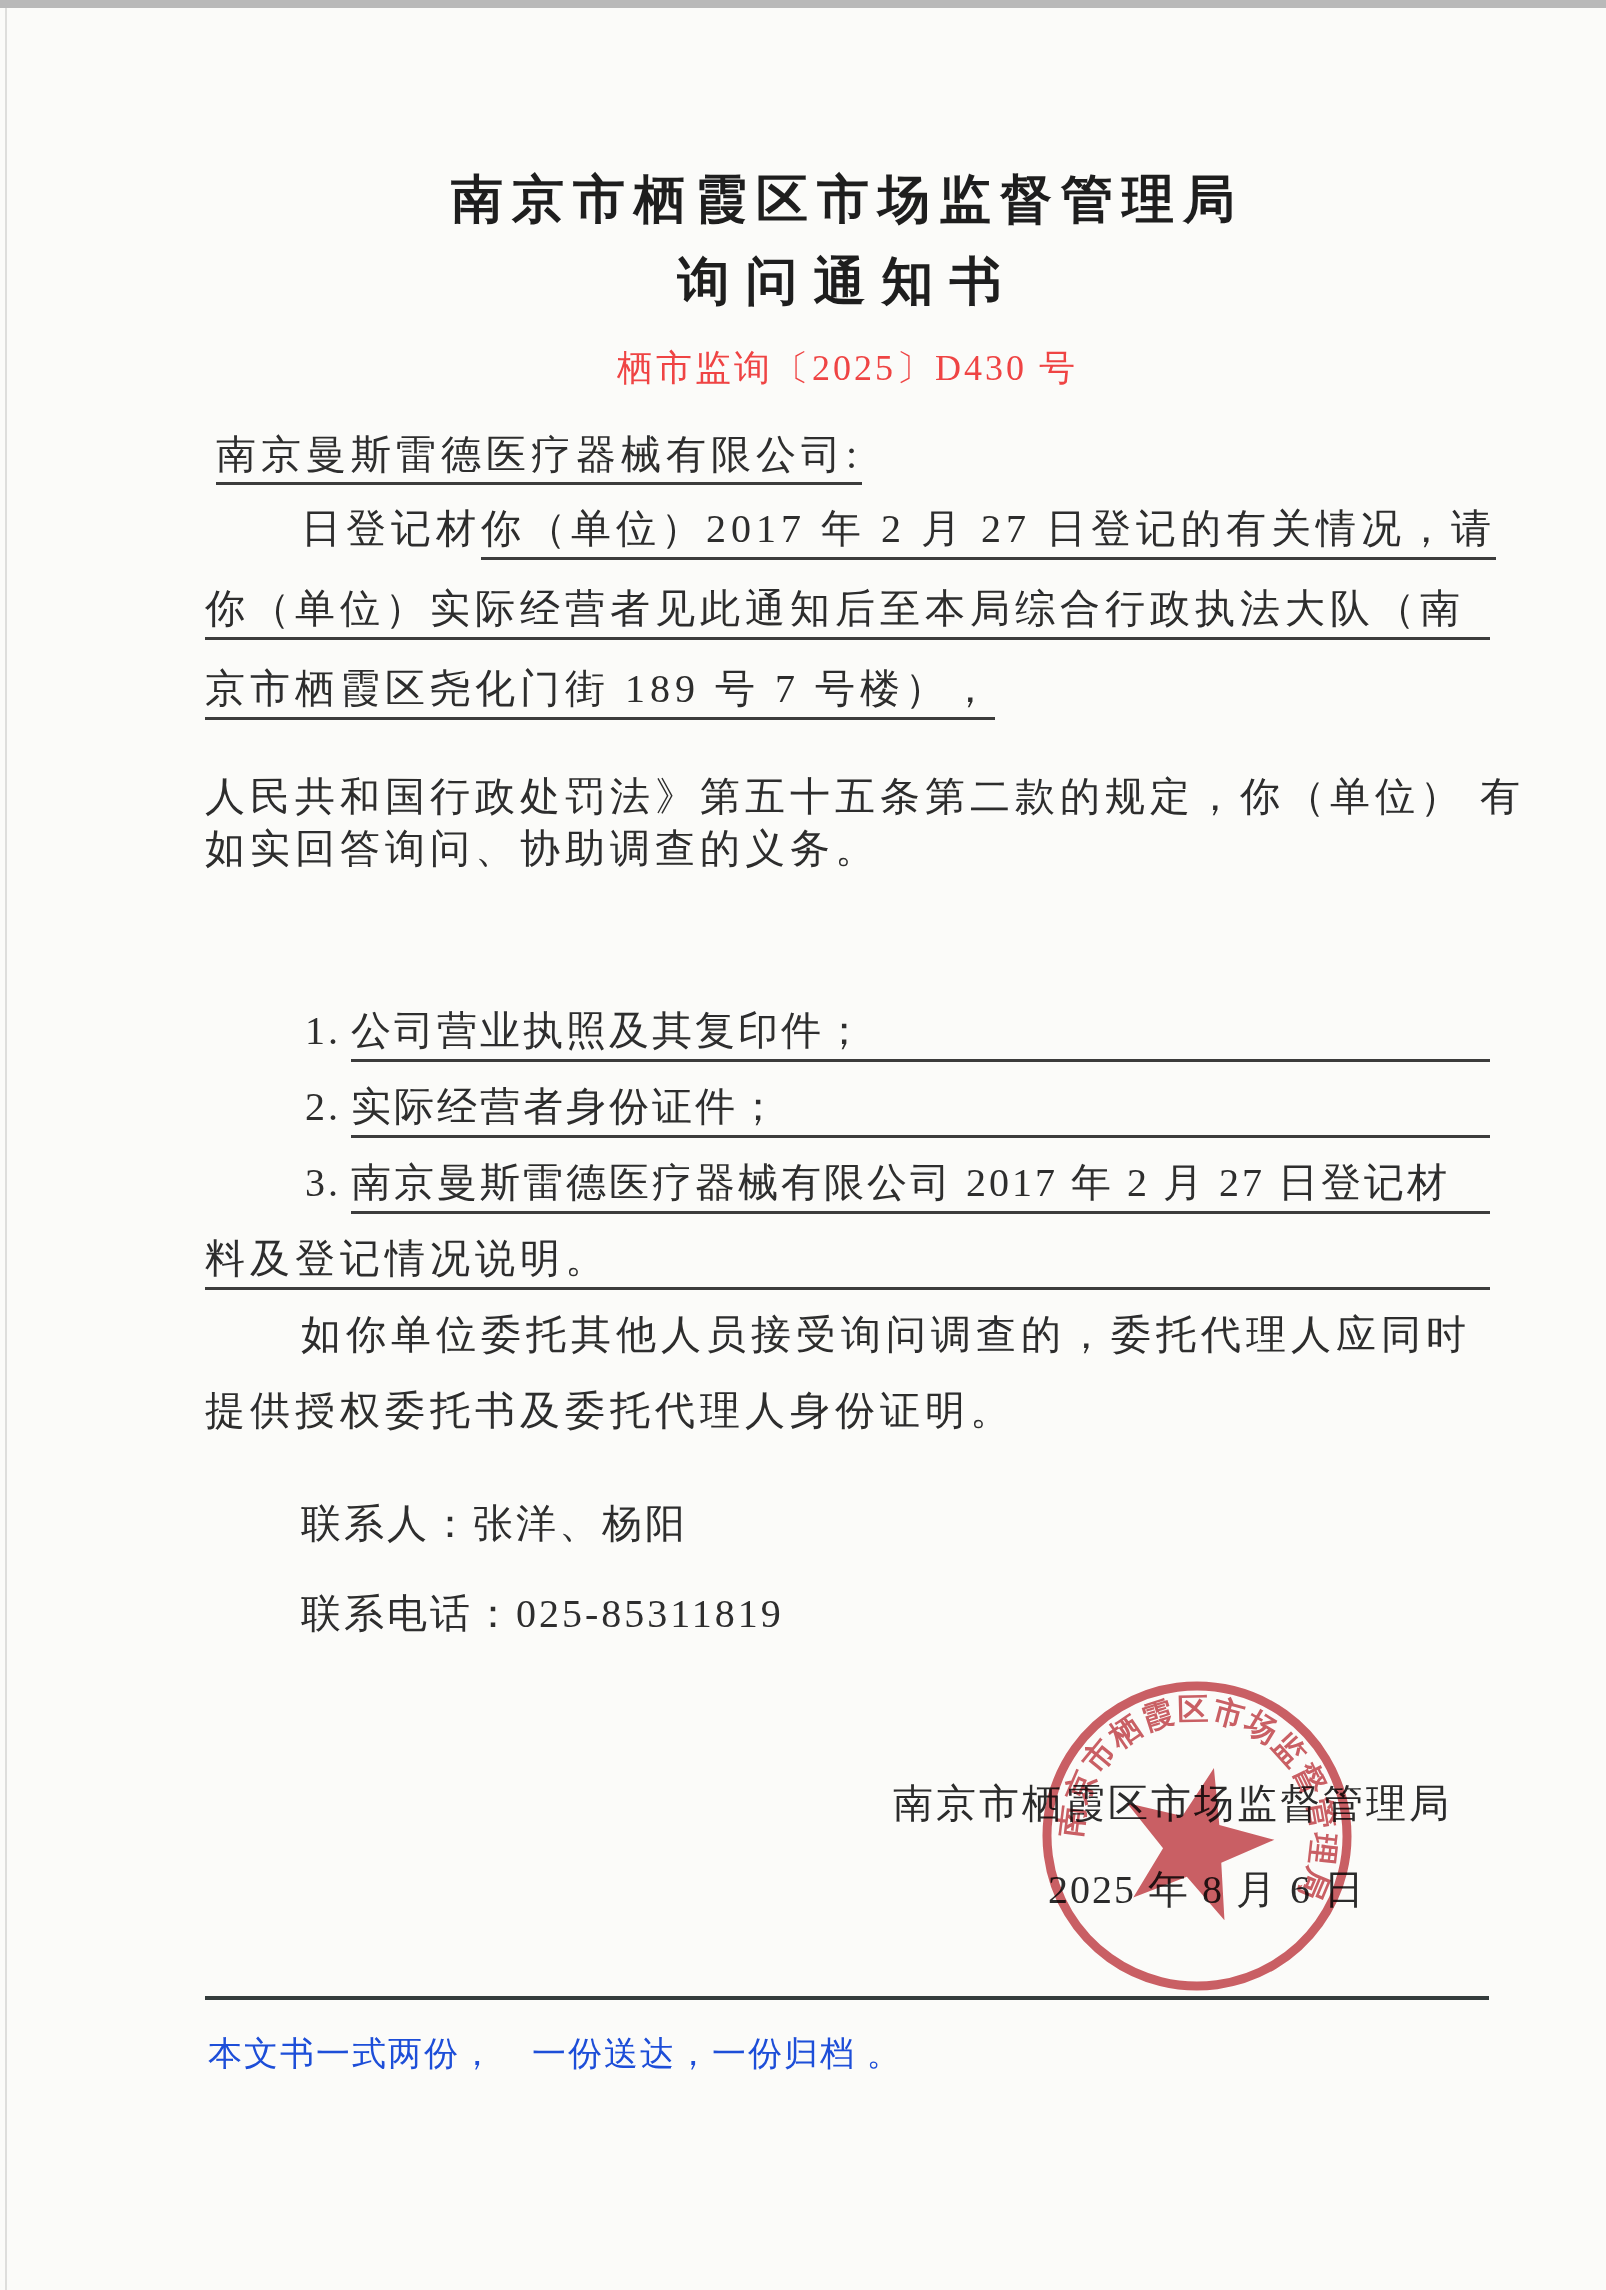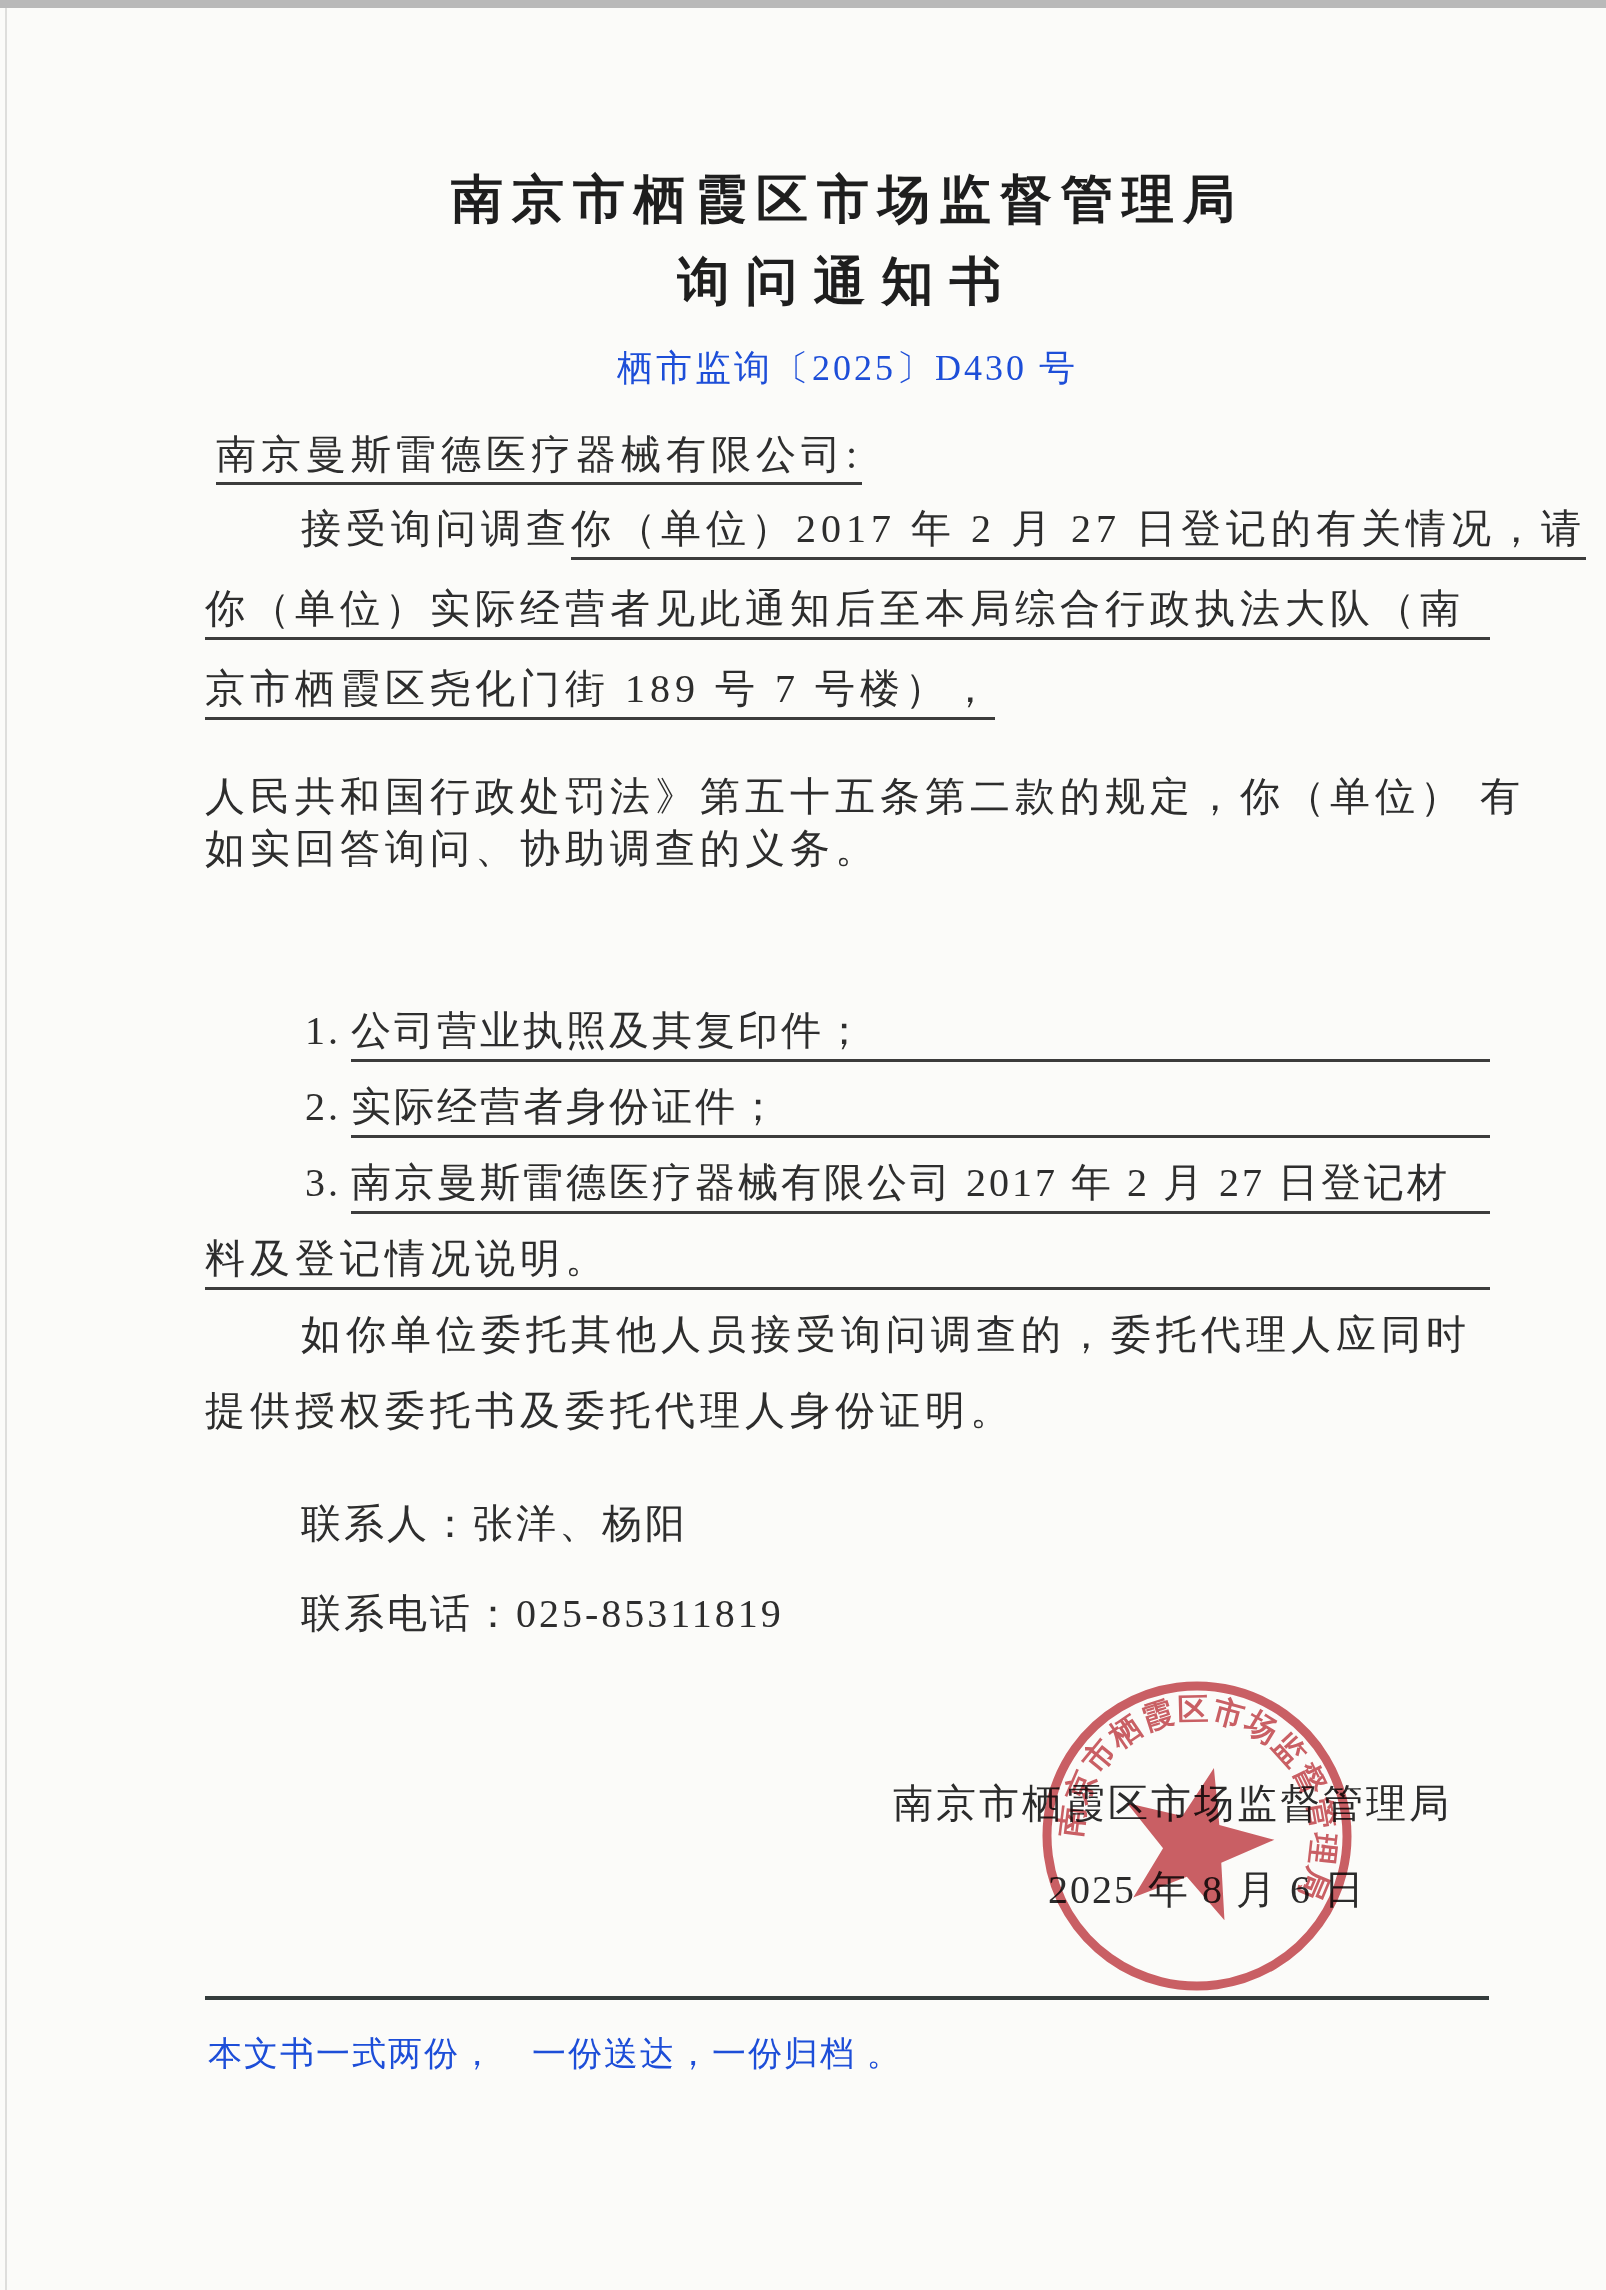--- a/index.html
+++ b/index.html
@@ -15,21 +15,21 @@
   .scan-edge{
     position:absolute;left:5px;top:0;width:2px;height:100%;
     background:#dededc;
   }
   .abs{position:absolute;white-space:nowrap;line-height:1.15;}
   .center-block{left:205px;width:1285px;text-align:center;}
   .title{
     font-size:52px;font-weight:700;color:#1e1e1e;letter-spacing:9px;
   }
   .title2{letter-spacing:16px;}
-  .docnum{font-size:36px;letter-spacing:3px;color:#1d4ed8;}
+  .docnum{font-size:36px;letter-spacing:3px;color:#ef4444;}
   .bodyline{
     left:205px;width:1285px;
     font-size:40px;letter-spacing:5px;color:#2d2d2d;
     display:flex;align-items:baseline;
   }
   .pre-indent{padding-left:96px;}
   .u{border-bottom:3px solid #3c3c3c;padding-bottom:5px;}
   .fill{flex:1 1 auto;border-bottom:3px solid #3c3c3c;padding-bottom:5px;}
   .nofill{padding-bottom:5px;}
   .item-row{
@@ -66,21 +66,21 @@
   <div class="scan-edge"></div>
 
   <div class="abs center-block title" style="top:162px;">南京市栖霞区市场监督管理局</div>
   <div class="abs center-block title title2" style="top:244px;">询问通知书</div>
 
   <div class="abs center-block docnum" style="top:340px;">栖市监询〔2025〕D430 号</div>
 
   <div class="abs plainline" style="left:216px;top:424px;"><span class="u">南京曼斯雷德医疗器械有限公司:</span></div>
 
   <div class="abs bodyline" style="top:498px;">
-    <span class="pre-indent nofill">接受询问调查</span>
+    <span class="pre-indent nofill">日登记材</span>
       <span class="fill">你（单位）2017 年 2 月 27 日登记的有关情况，请</span>
   </div>
 
   <div class="abs bodyline" style="top:578px;">
     <span class="fill">你（单位）实际经营者见此通知后至本局综合行政执法大队（南</span>
   </div>
 
   <div class="abs bodyline" style="top:658px;">
     <span class="u">京市栖霞区尧化门街 189 号 7 号楼），</span>
   </div>

